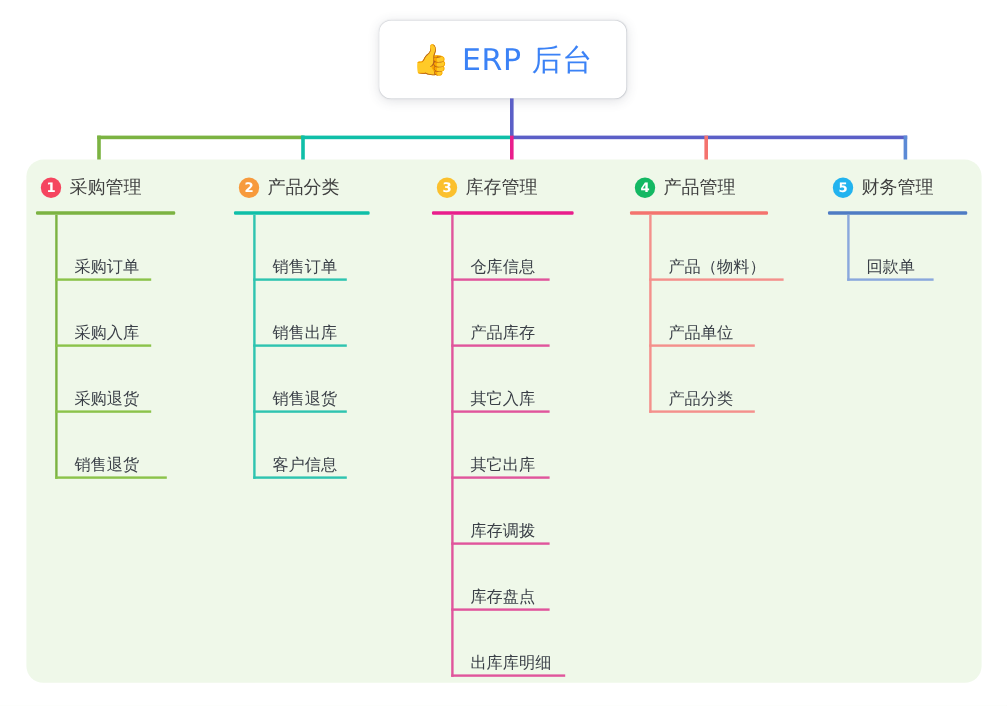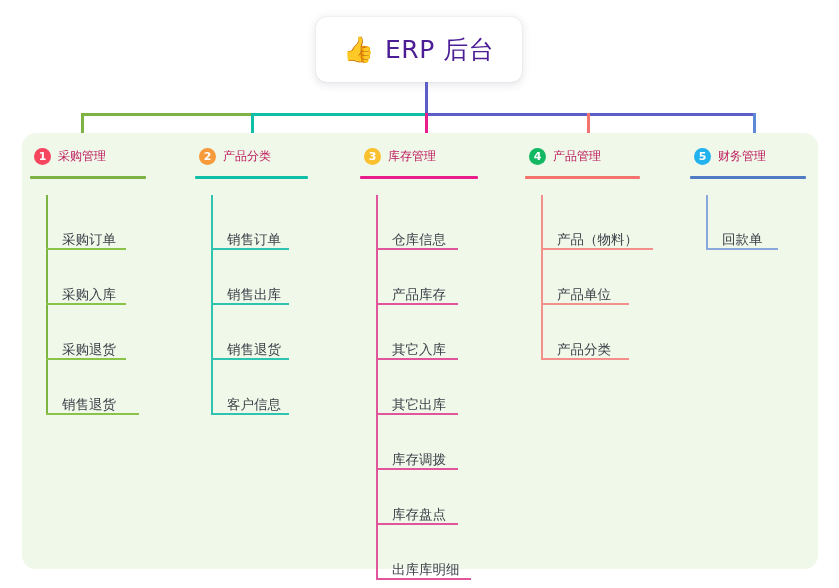--- a/index.html
+++ b/index.html
@@ -31,21 +31,21 @@
     justify-content: center;
     gap: 10px;
     box-sizing: border-box;
   }
   #title-card .emoji {
     font-size: 25px;
     line-height: 1;
   }
   #title-card .title-text {
     font-size: 25px;
-    color: #4c1d95;
+    color: #3b82f6;
     letter-spacing: 0.5px;
     white-space: nowrap;
   }
 
   
   .line { position: absolute; }
 
   
   #panel {
     position: absolute;
@@ -74,33 +74,33 @@
     height: 17px;
     border-radius: 50%;
     color: #ffffff;
     font-size: 11px;
     line-height: 17px;
     text-align: center;
     font-weight: 700;
     flex: none;
   }
   .col-title {
-    font-size: 12px;
-    color: #be185d;
+    font-size: 15px;
+    color: #404040;
     white-space: nowrap;
   }
   .head-rule {
     height: 3px;
     margin-top: 8px;
     border-radius: 1px;
   }
 
   .items {
     position: relative;
-    margin-top: 16px;
+    margin-top: 0;
   }
   .items .spine {
     position: absolute;
     left: 16px;
     top: 0;
     bottom: 0;
     width: 2px;
   }
   .item {
     position: relative;

